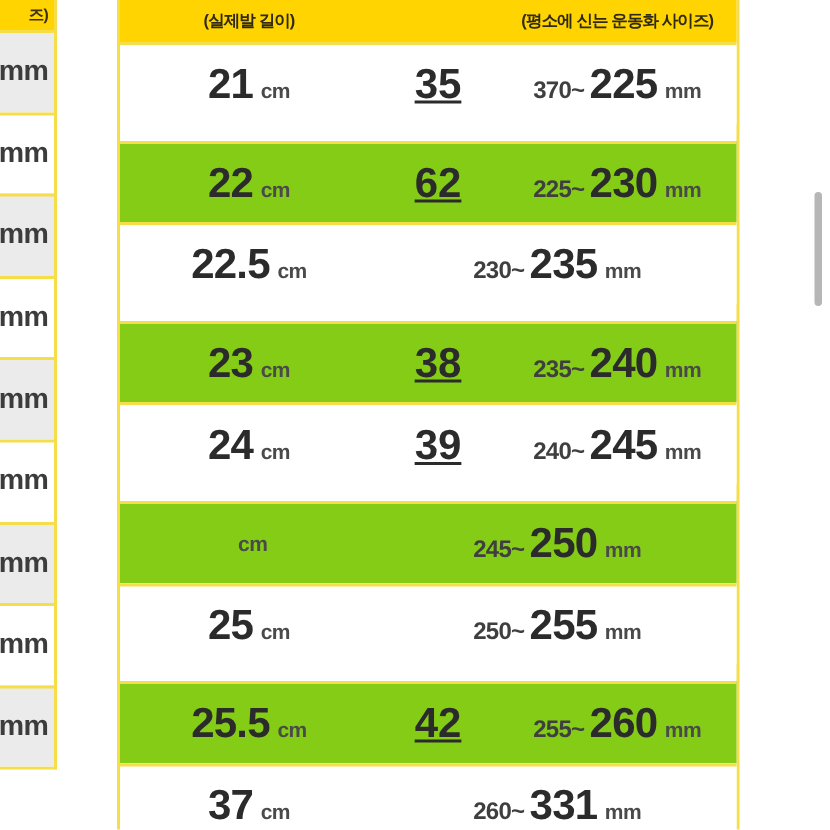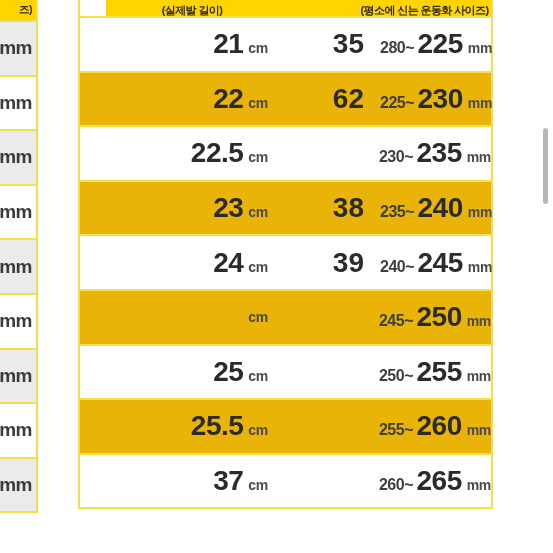--- a/index.html
+++ b/index.html
@@ -71,27 +71,26 @@
     position: absolute;
     left: 78px;
     top: 0px;
     width: 415px;
     border: 2px solid #F6DE4A;
     border-top: none;
     box-sizing: border-box;
     background: #ffffff;
   }
   .thead {
-    height: 16px;
+    height: 28px;
     background: #FFD400;
     display: flex;
-    align-items: flex-end;
+    align-items: center;
     box-sizing: border-box;
     overflow: hidden;
-    margin-left: 26px;
   }
   .th {
     color: #2f2a10;
     font-size: 11px;
     font-weight: 700;
     letter-spacing: -0.6px;
     text-align: center;
     line-height: 1;
     white-space: nowrap;
     overflow: hidden;
@@ -102,23 +101,23 @@
 
   .trow {
     height: 54.6px;
     display: flex;
     align-items: center;
     border-top: 2px solid #F6DE4A;
     box-sizing: border-box;
     background: #ffffff;
   }
   .trow:first-of-type { border-top: none; }
-  .trow.alt { background: #eab308; }
-
-  .cell { display: flex; align-items: baseline; justify-content: flex-end; padding-left: 16px; }
+  .trow.alt { background: #84cc16; margin-top: 11px; }
+
+  .cell { display: flex; align-items: baseline; justify-content: center; }
   .cell.c1 { flex: 0 0 172px; }
   .cell.c2 { flex: 0 0 80px; }
   .cell.c3 { flex: 1 1 auto; }
 
   .big {
     font-size: 28px;
     font-weight: 700;
     color: #2b2b2b;
     letter-spacing: -0.5px;
     line-height: 1;
@@ -130,20 +129,21 @@
     margin-left: 5px;
     letter-spacing: -0.3px;
     line-height: 1;
   }
   .eu {
     font-size: 28px;
     font-weight: 700;
     color: #2b2b2b;
     letter-spacing: 0px;
     line-height: 1;
+    text-decoration: underline;
   }
   .range-low {
     font-size: 16px;
     font-weight: 700;
     color: #3f3f3f;
     letter-spacing: -0.5px;
     line-height: 1;
   }
   .tilde {
     font-size: 16px;
@@ -228,21 +228,21 @@
 
     <div class="trow">
       <div class="cell c1">
         <span class="big">21</span>
         <span class="small-unit">cm</span>
       </div>
       <div class="cell c2">
         <span class="eu">35</span>
       </div>
       <div class="cell c3">
-        <span class="range-low">280</span>
+        <span class="range-low">370</span>
         <span class="tilde">~</span>
         <span class="range-high">225</span>
         <span class="small-unit">mm</span>
       </div>
     </div>
 
     <div class="trow alt">
       <div class="cell c1">
         <span class="big">22</span>
         <span class="small-unit">cm</span>
@@ -326,37 +326,40 @@
         <span class="range-high">255</span>
         <span class="small-unit">mm</span>
       </div>
     </div>
 
     <div class="trow alt">
       <div class="cell c1">
         <span class="big">25.5</span>
         <span class="small-unit">cm</span>
       </div>
+      <div class="cell c2">
+        <span class="eu">42</span>
+      </div>
       <div class="cell c3">
         <span class="range-low">255</span>
         <span class="tilde">~</span>
         <span class="range-high">260</span>
         <span class="small-unit">mm</span>
       </div>
     </div>
 
     <div class="trow">
       <div class="cell c1">
         <span class="big">37</span>
         <span class="small-unit">cm</span>
       </div>
       <div class="cell c3">
         <span class="range-low">260</span>
         <span class="tilde">~</span>
-        <span class="range-high">265</span>
+        <span class="range-high">331</span>
         <span class="small-unit">mm</span>
       </div>
     </div>
 
   </div>
 
   <div class="scrollbar-track"></div>
   <div class="scrollbar-thumb"></div>
 
 </div>

